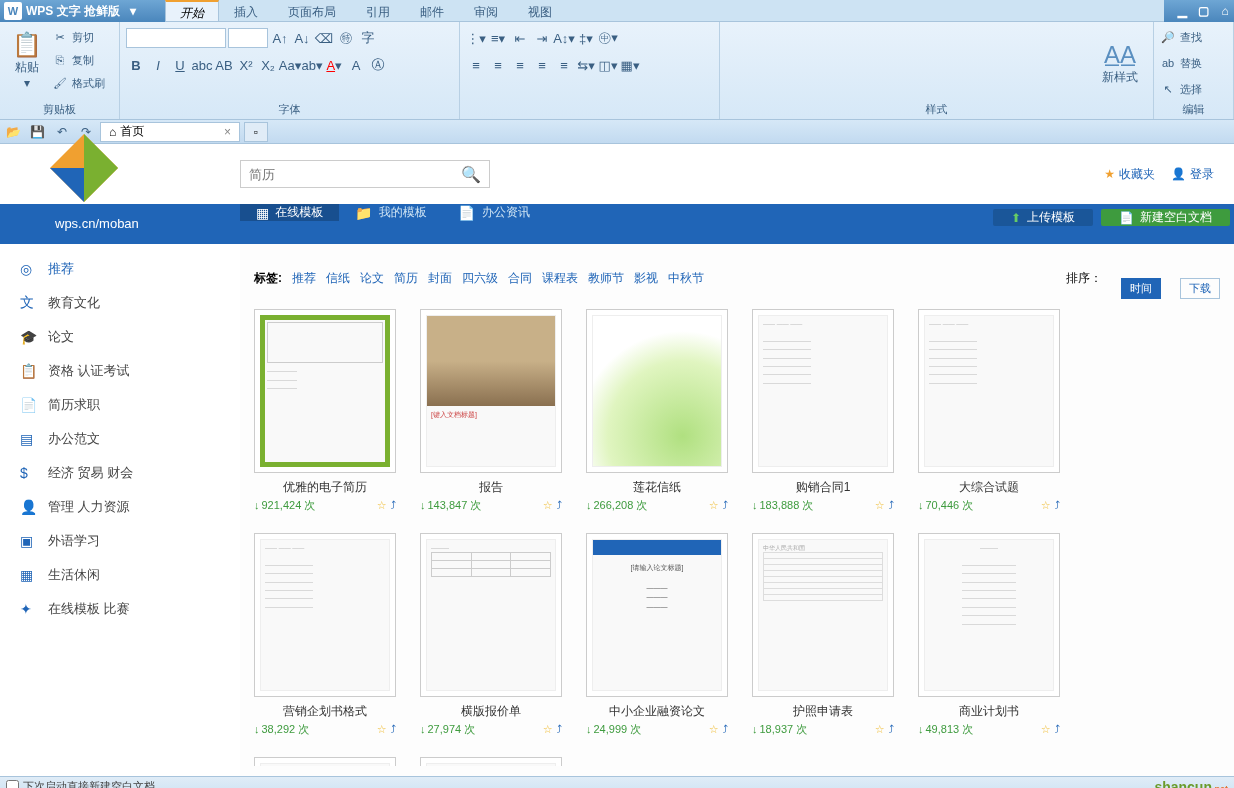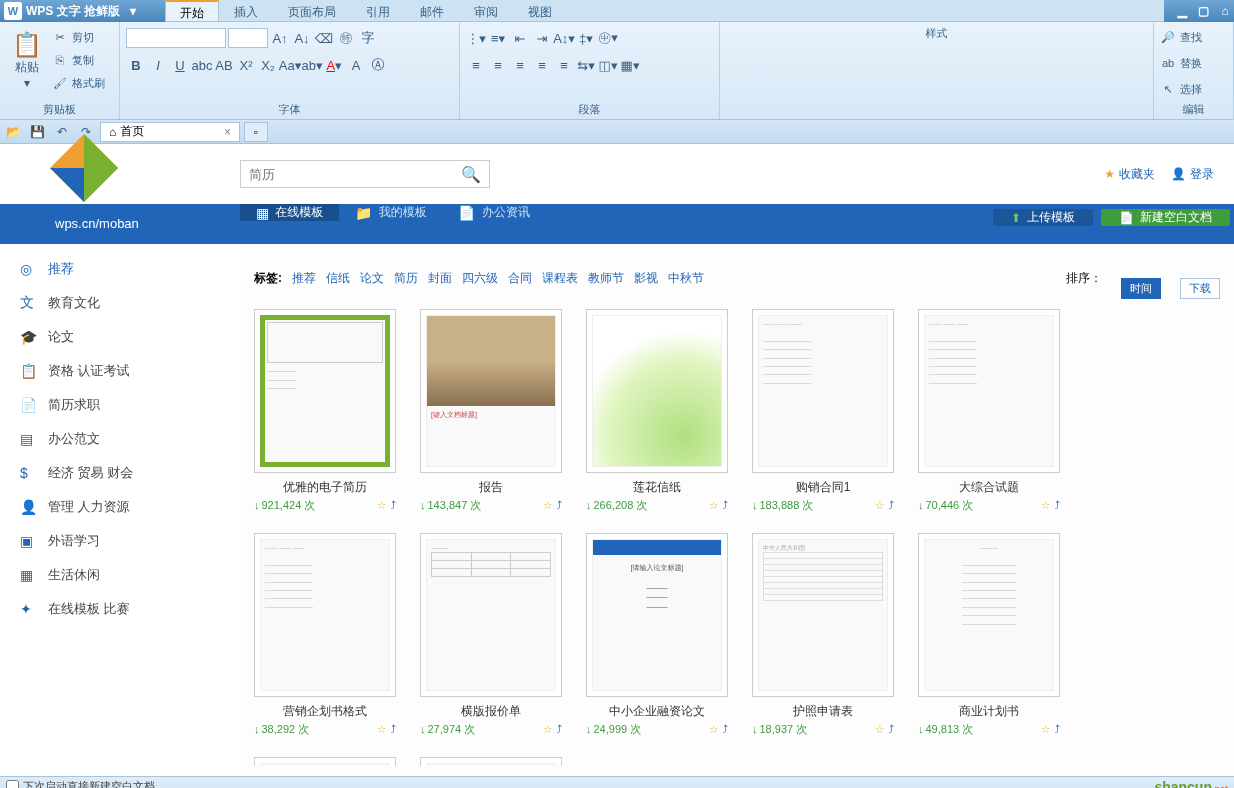--- a/index.html
+++ b/index.html
@@ -10,21 +10,21 @@
 .titlebar .logo { width: 18px; height: 18px; background: #fff; color: #4a86bc; display: flex; align-items: center; justify-content: center; margin: 0 4px; font-size: 11px; border-radius: 2px; }
 .titlebar .title { flex: 0 0 auto; padding-right: 6px; }
 .titlebar .dropdown { width: 14px; text-align: center; }
 .titlebar .spacer { flex: 1; }
 .titlebar .win-icons span { display: inline-block; width: 18px; text-align: center; cursor: pointer; }
 
 
 .menutabs { height: 22px; background: #cde3f3; display: flex; align-items: stretch; border-bottom: 1px solid #a8c4dc; position: absolute; top: 0; left: 165px; right: 70px; }
 .titlebar-wrap { position: relative; }
 .menutabs .mtab { padding: 3px 14px 0; color: #3a5f82; cursor: pointer; border: 1px solid transparent; border-bottom: none; }
-.menutabs .mtab.active { background: #e8f2fb; border-color: #a8c4dc; border-top: 2px solid #f0a030; color: #000; }
+.menutabs .mtab.active { background: #e8f2fb; border-color: #a8c4dc; border-top: 2px solid #f0a030; color: #000; font-style: italic; }
 
 
 .ribbon { height: 98px; background: linear-gradient(#e8f2fb, #d6e8f7); border-bottom: 1px solid #a8c4dc; display: flex; }
 .rgroup { border-right: 1px solid #b8d0e4; padding: 2px 6px 0; display: flex; flex-direction: column; justify-content: space-between; }
 .rgroup .glabel { text-align: center; color: #3a5f82; font-size: 11px; padding: 2px 0; }
 .rgroup .gcontent { flex: 1; display: flex; align-items: flex-start; gap: 4px; padding-top: 2px; }
 .bigbtn { display: flex; flex-direction: column; align-items: center; justify-content: center; width: 42px; height: 68px; cursor: pointer; color: #3a5f82; }
 .bigbtn .bicon { font-size: 24px; }
 .smallrow { display: flex; align-items: center; gap: 4px; height: 22px; color: #3a5f82; cursor: pointer; font-size: 11px; }
 .smallrow .sicon { width: 16px; text-align: center; }
@@ -202,24 +202,29 @@
         <span class="toolicon">≡</span>
         <span class="toolicon">≡</span>
         <span class="toolicon">≡</span>
         <span class="toolicon">≡</span>
         <span class="toolicon">≡</span>
         <span class="toolicon">⇆▾</span>
         <span class="toolicon">◫▾</span>
         <span class="toolicon">▦▾</span>
       </div>
     </div>
-    <div class="glabel">段落</div>
   </div>
 
   <div class="rgroup" style="flex:1">
+    <div class="gcontent" style="justify-content:flex-end;align-items:center;padding-right:6px">
+      <div class="bigbtn">
+        <span class="bicon" style="color:#5a8fc0">A̲A̲</span>
+        <span>新样式</span>
+      </div>
+    </div>
     <div class="glabel">样式</div>
   </div>
 
   <div class="rgroup" style="width:80px">
     <div class="gcontent vcol">
       <div class="smallrow">
           <span class="sicon">🔎</span>
           <span>查找</span>
         </div>
       <div class="smallrow">

